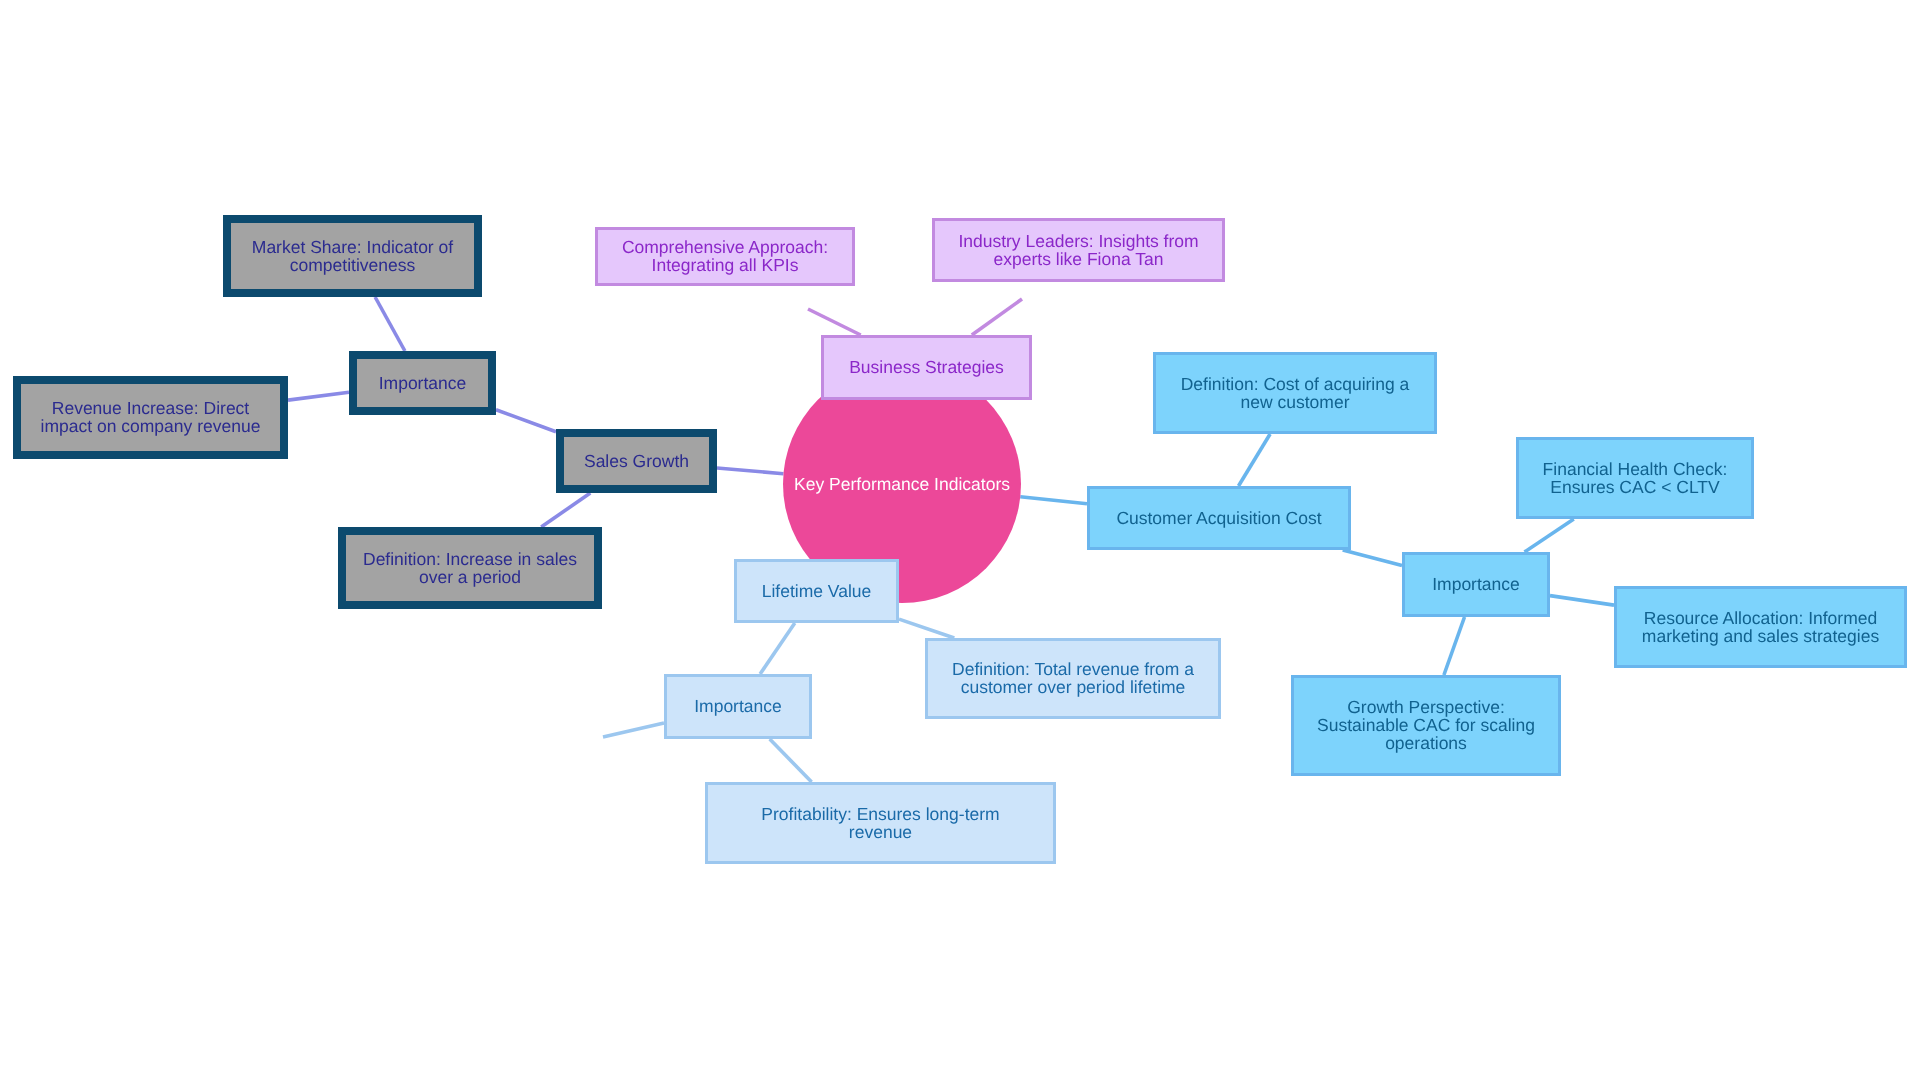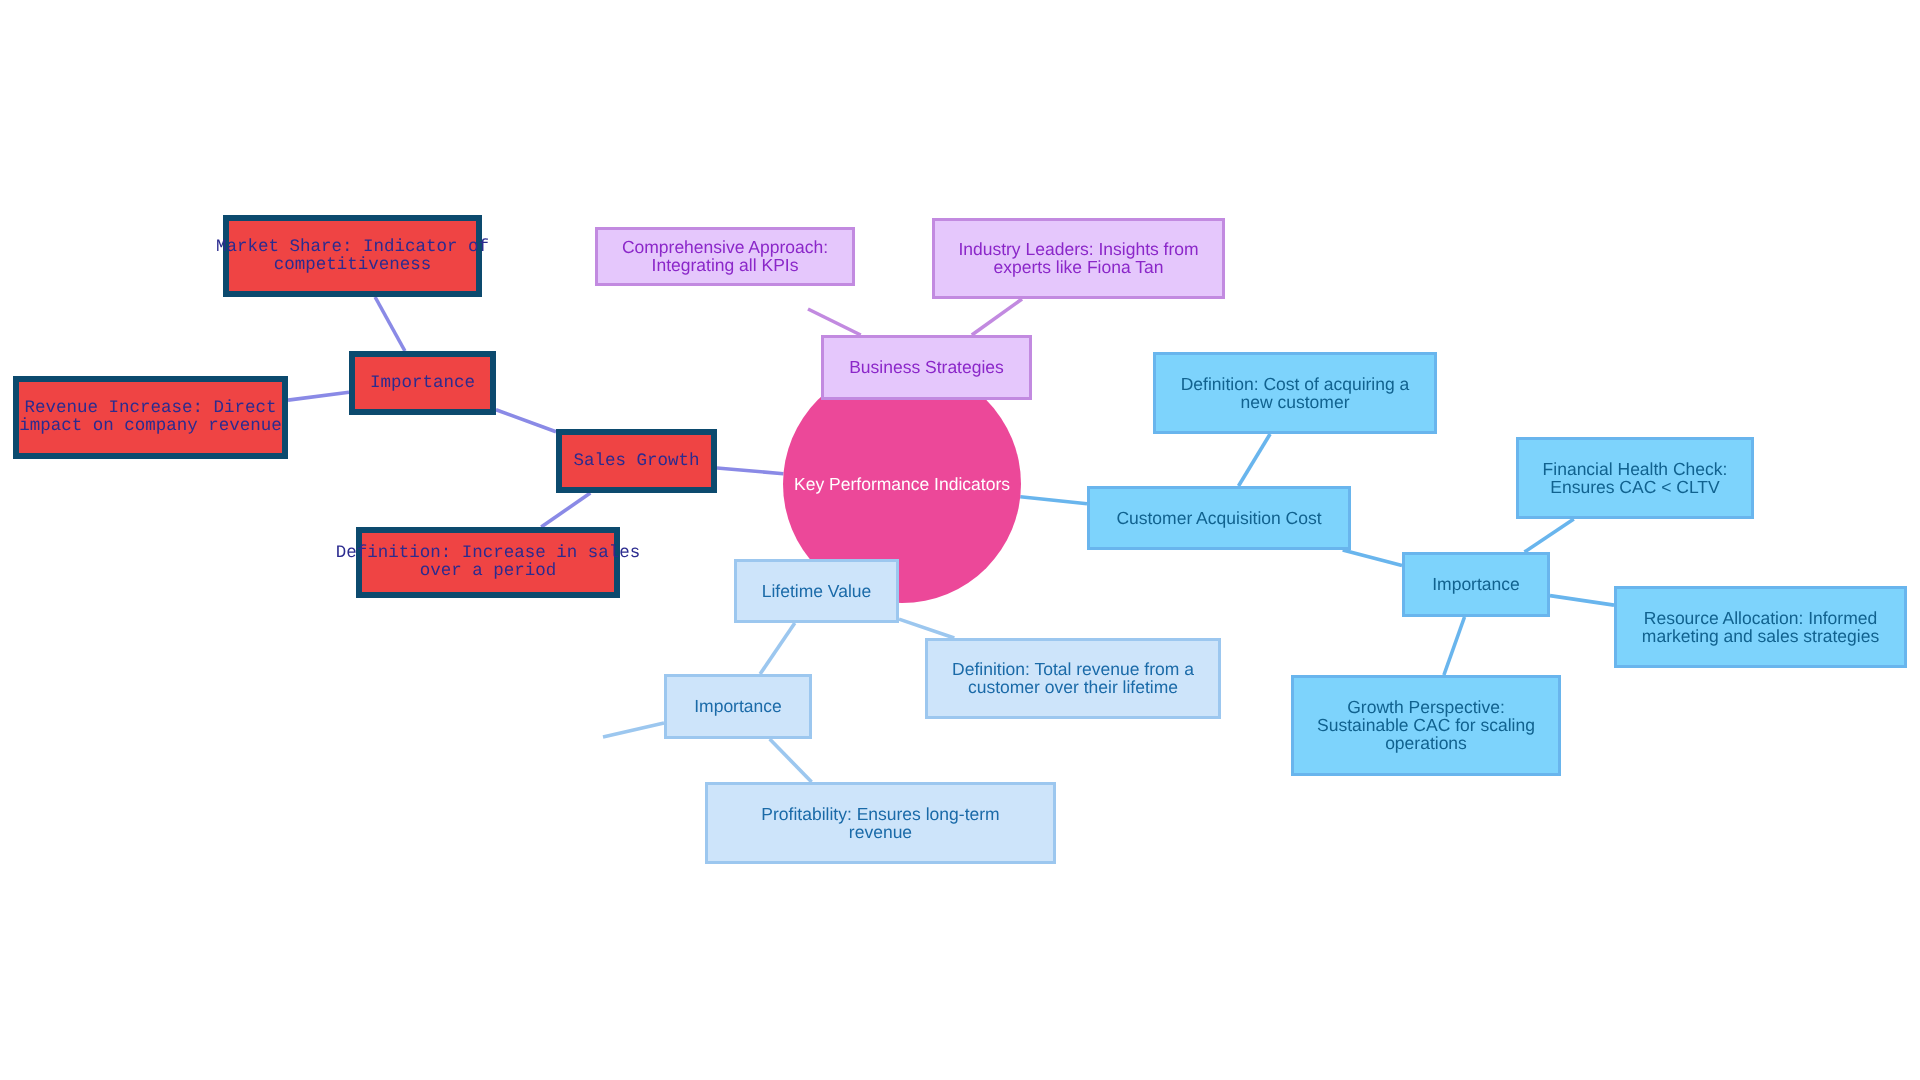--- a/index.html
+++ b/index.html
@@ -11,21 +11,21 @@
   #edge-layer { position:absolute; left:0; top:0; width:1920px; height:1080px;
                 z-index:1; pointer-events:none; }
   .edge { stroke-width:3.6; fill:none; }
   .node { position:absolute; box-sizing:border-box; display:flex;
           align-items:center; justify-content:center; font-size:17.5px; z-index:3; }
   .node > .lbl { display:block; text-align:center; line-height:18px; white-space:pre;
                  position:relative; top:-0.5px;
                  -webkit-font-smoothing:antialiased; transform:translateZ(0); }
   .node.root { border-radius:50%; border:0; background:#ec4899; color:#ffffff; z-index:2; }
   .node.root > .lbl { white-space:nowrap; }
-  .node.lavender   { background:#ef4444; border:6px solid #0c4a6e; color:#2b2b8f;font-family:Liberation Mono, monospace; }
+  .node.lavender   { background:#a3a3a3; border:8px solid #0c4a6e; color:#2b2b8f; }
   .node.pink       { background:#e5c7fc; border:3px solid #c28ae0; color:#8b27c9; }
   .node.blue       { background:#7dd3fc; border:3px solid #69b5ed; color:#11628f; }
   .node.blue_soft  { background:#cde4fa; border:3px solid #9cc7ef; color:#1a6aa8; }
   .node.overlay    { z-index:4; }
 </style>
 </head>
 <body>
 
 <div id="canvas">
 
@@ -61,32 +61,32 @@
     <span class="lbl">Importance</span>
   </div>
   <div class="node lavender" style="left:223px;top:215px;width:259px;height:82px">
     <span class="lbl">Market Share: Indicator of
 competitiveness</span>
   </div>
   <div class="node lavender" style="left:13px;top:376px;width:275px;height:83px">
     <span class="lbl">Revenue Increase: Direct
 impact on company revenue</span>
   </div>
-  <div class="node lavender" style="left:356px;top:527px;width:264px;height:71px">
+  <div class="node lavender" style="left:338px;top:527px;width:264px;height:82px">
     <span class="lbl">Definition: Increase in sales
 over a period</span>
   </div>
   <div class="node pink overlay" style="left:821px;top:335px;width:211px;height:65px">
     <span class="lbl">Business Strategies</span>
   </div>
   <div class="node pink" style="left:595px;top:227px;width:260px;height:59px">
     <span class="lbl">Comprehensive Approach:
 Integrating all KPIs</span>
   </div>
-  <div class="node pink" style="left:932px;top:218px;width:293px;height:81px">
+  <div class="node pink" style="left:932px;top:218px;width:293px;height:64px">
     <span class="lbl">Industry Leaders: Insights from
 experts like Fiona Tan</span>
   </div>
   <div class="node blue" style="left:1087px;top:486px;width:264px;height:64px">
     <span class="lbl">Customer Acquisition Cost</span>
   </div>
   <div class="node blue" style="left:1153px;top:352px;width:284px;height:82px">
     <span class="lbl">Definition: Cost of acquiring a
 new customer</span>
   </div>
@@ -104,21 +104,21 @@
   <div class="node blue" style="left:1291px;top:675px;width:270px;height:101px">
     <span class="lbl">Growth Perspective:
 Sustainable CAC for scaling
 operations</span>
   </div>
   <div class="node blue_soft overlay" style="left:734px;top:559px;width:165px;height:64px">
     <span class="lbl">Lifetime Value</span>
   </div>
   <div class="node blue_soft" style="left:925px;top:638px;width:296px;height:81px">
     <span class="lbl">Definition: Total revenue from a
-customer over their lifetime</span>
+customer over period lifetime</span>
   </div>
   <div class="node blue_soft" style="left:664px;top:674px;width:148px;height:65px">
     <span class="lbl">Importance</span>
   </div>
   <div class="node blue_soft" style="left:705px;top:782px;width:351px;height:82px">
     <span class="lbl">Profitability: Ensures long-term
 revenue</span>
   </div>
 
 </div>

